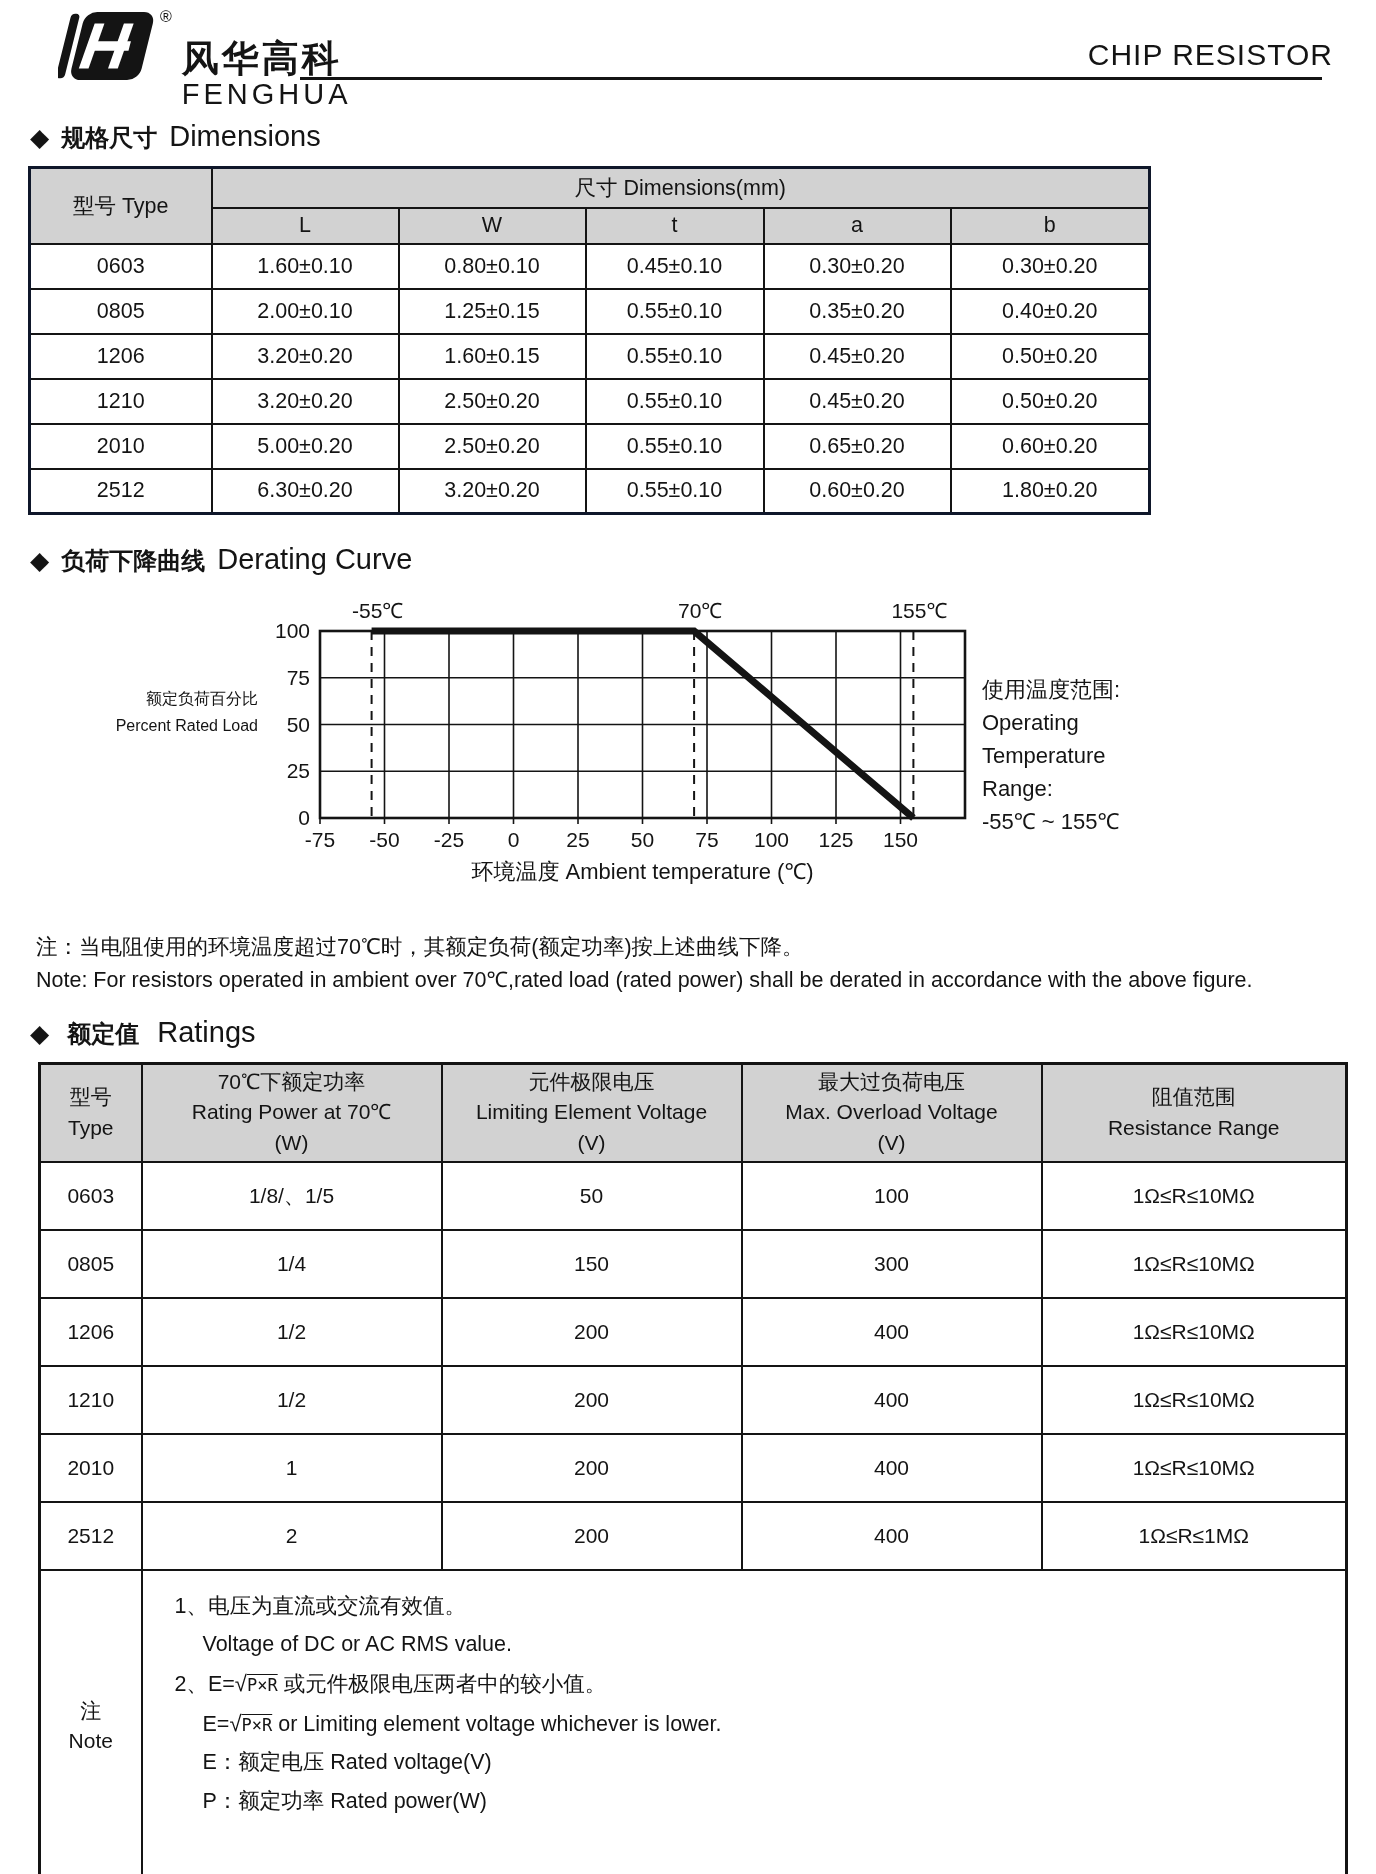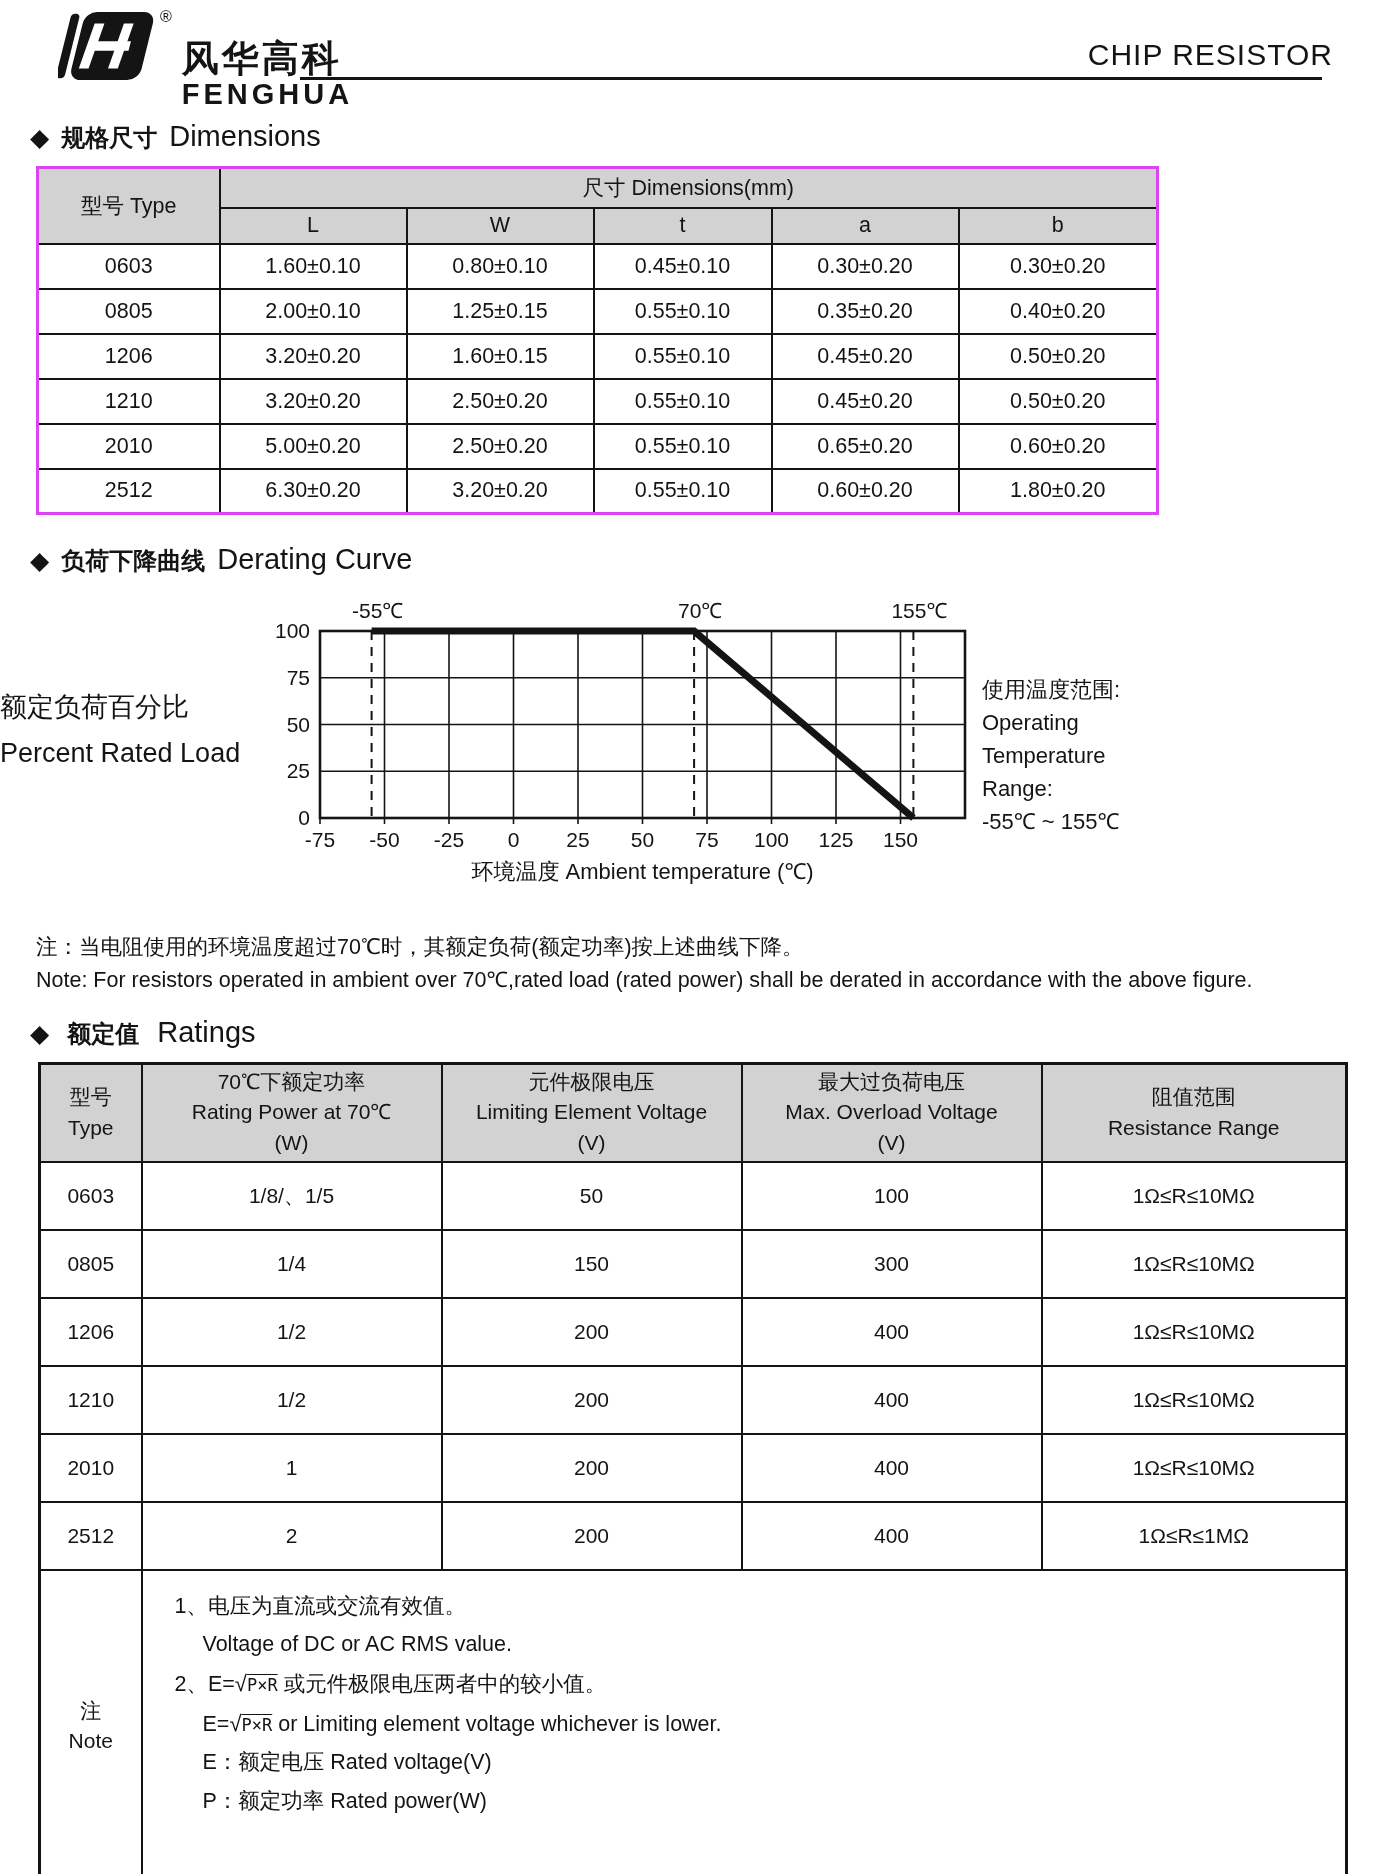--- a/index.html
+++ b/index.html
@@ -4,40 +4,40 @@
 <style>
   html,body{margin:0;padding:0;background:#fff;}
   .page{position:relative;width:1376px;height:1874px;overflow:hidden;background:#fff;
         color:#141414;font-family:"Liberation Sans",sans-serif;}
   
   .header{position:relative;height:104px;}
   .logo{position:absolute;left:58px;top:8px;display:flex;align-items:flex-start;}
   .logo-mark{width:100px;height:76px;}
   .reg{font-size:16px;margin:0 10px 0 2px;}
   .brand-cn{font-size:37px;font-weight:bold;letter-spacing:3px;line-height:1.05;margin-top:32px;}
-  .brand-en{font-size:29px;font-weight:bold;letter-spacing:4px;line-height:1.05;}
+  .brand-en{font-size:29px;font-weight:normal;letter-spacing:4px;line-height:1.05;}
   .doc-title{position:absolute;right:43px;top:38px;font-size:30px;letter-spacing:1px;}
   .header-rule{position:absolute;left:300px;right:54px;top:77px;height:3px;background:#141414;}
   
   .sec{display:flex;align-items:baseline;gap:12px;margin:16px 0 12px 30px;}
   .sec .diamond{font-size:25px;}
   .sec .h-cn{font-size:24px;font-weight:bold;}
   .sec .h-en{font-size:29px;font-weight:400;}
   
   table{border-collapse:collapse;table-layout:fixed;}
-  .dim-table{margin-left:36px;width:1120px;border:3px solid #d946ef;}
+  .dim-table{margin-left:28px;width:1120px;border:3px solid #0f172a;}
   .dim-table th,.dim-table td{border:2px solid #141414;text-align:center;
       font-size:21.5px;padding:0;}
   .dim-table thead th{background:#d2d2d2;font-weight:400;}
   .dim-table .gh{height:40px;}
   .dim-table .sh{height:36px;}
   .dim-table tbody tr{height:45px;}
   
   .chart-row{display:flex;margin-top:4px;}
-  .chart-ylab{width:258px;padding-top:96px;text-align:left;font-size:27px;line-height:1.7;}
+  .chart-ylab{width:258px;padding-top:96px;text-align:right;font-size:16px;line-height:1.7;}
   .chart-svg{width:724px;height:302px;flex:0 0 auto;}
   .chart-rnote{width:190px;padding-top:84px;font-size:22px;line-height:1.5;}
   .derate-note{margin:40px 30px 0 36px;max-width:1300px;font-size:21.5px;line-height:1.55;}
   
   .rat-table{margin-left:38px;width:1307px;border:3px solid #141414;}
   .rat-table th,.rat-table td{border:2px solid #141414;text-align:center;font-size:21px;padding:0;}
   .rat-table thead th{background:#d2d2d2;font-weight:400;line-height:1.45;height:96px;}
   .rat-table tbody tr{height:68px;}
   .rat-table .note-label{vertical-align:middle;font-size:21px;line-height:1.4;}
   .rat-table .note-body{text-align:left;vertical-align:top;padding:16px 8px 60px 32px;

